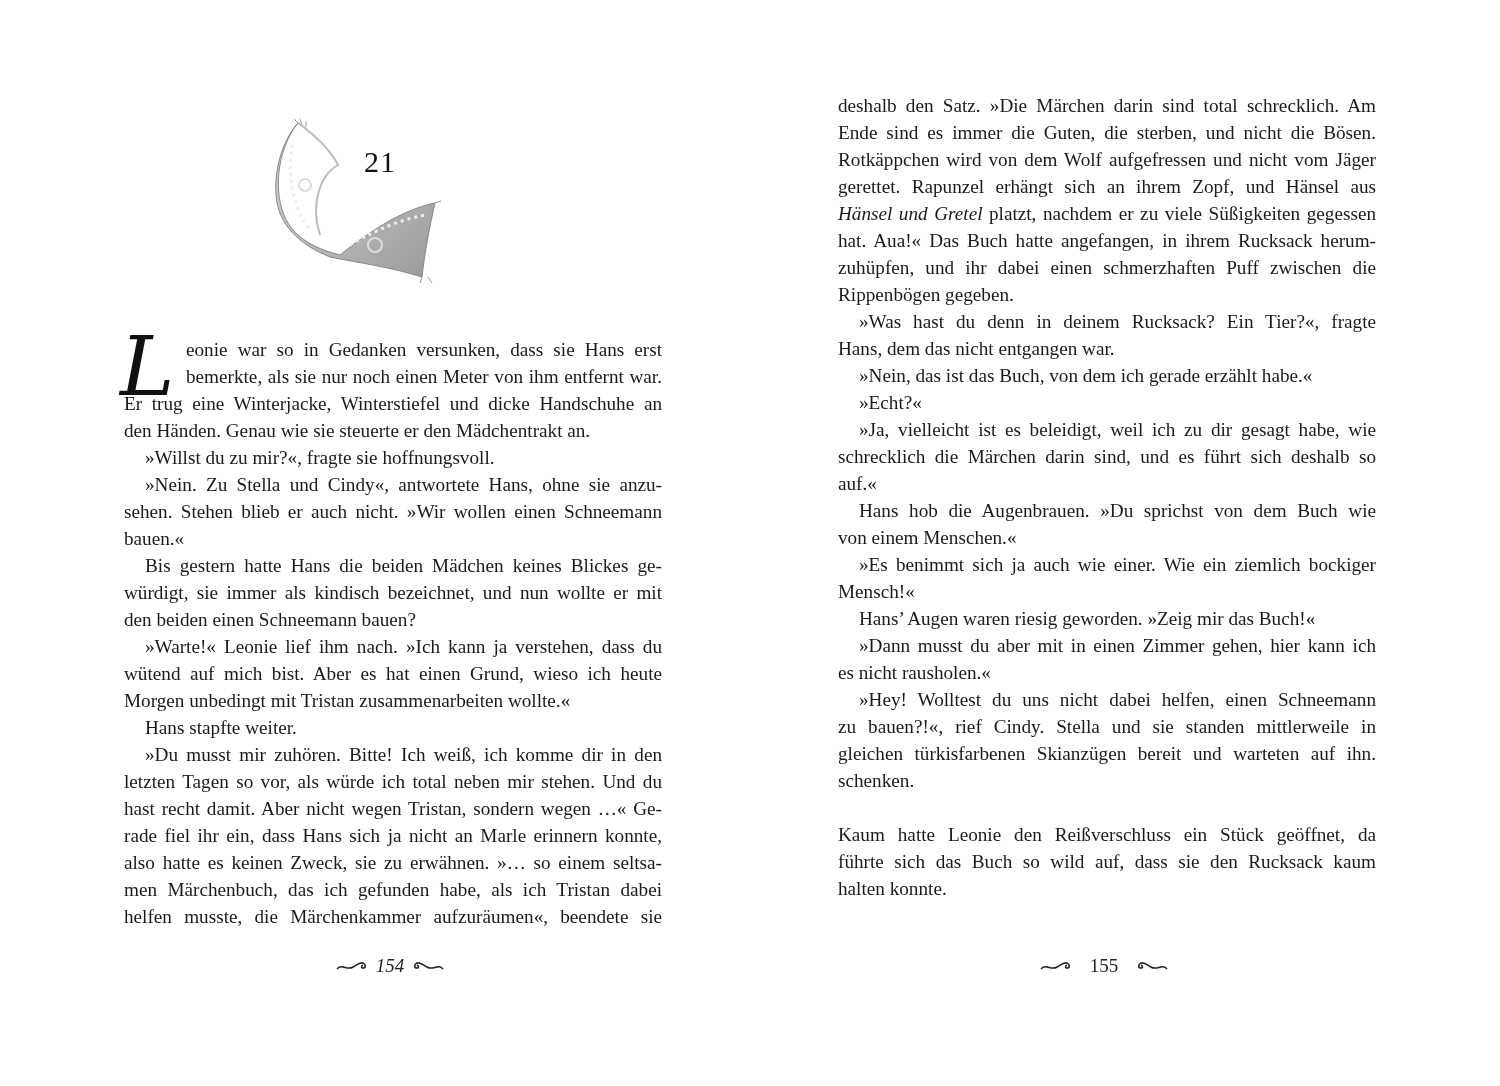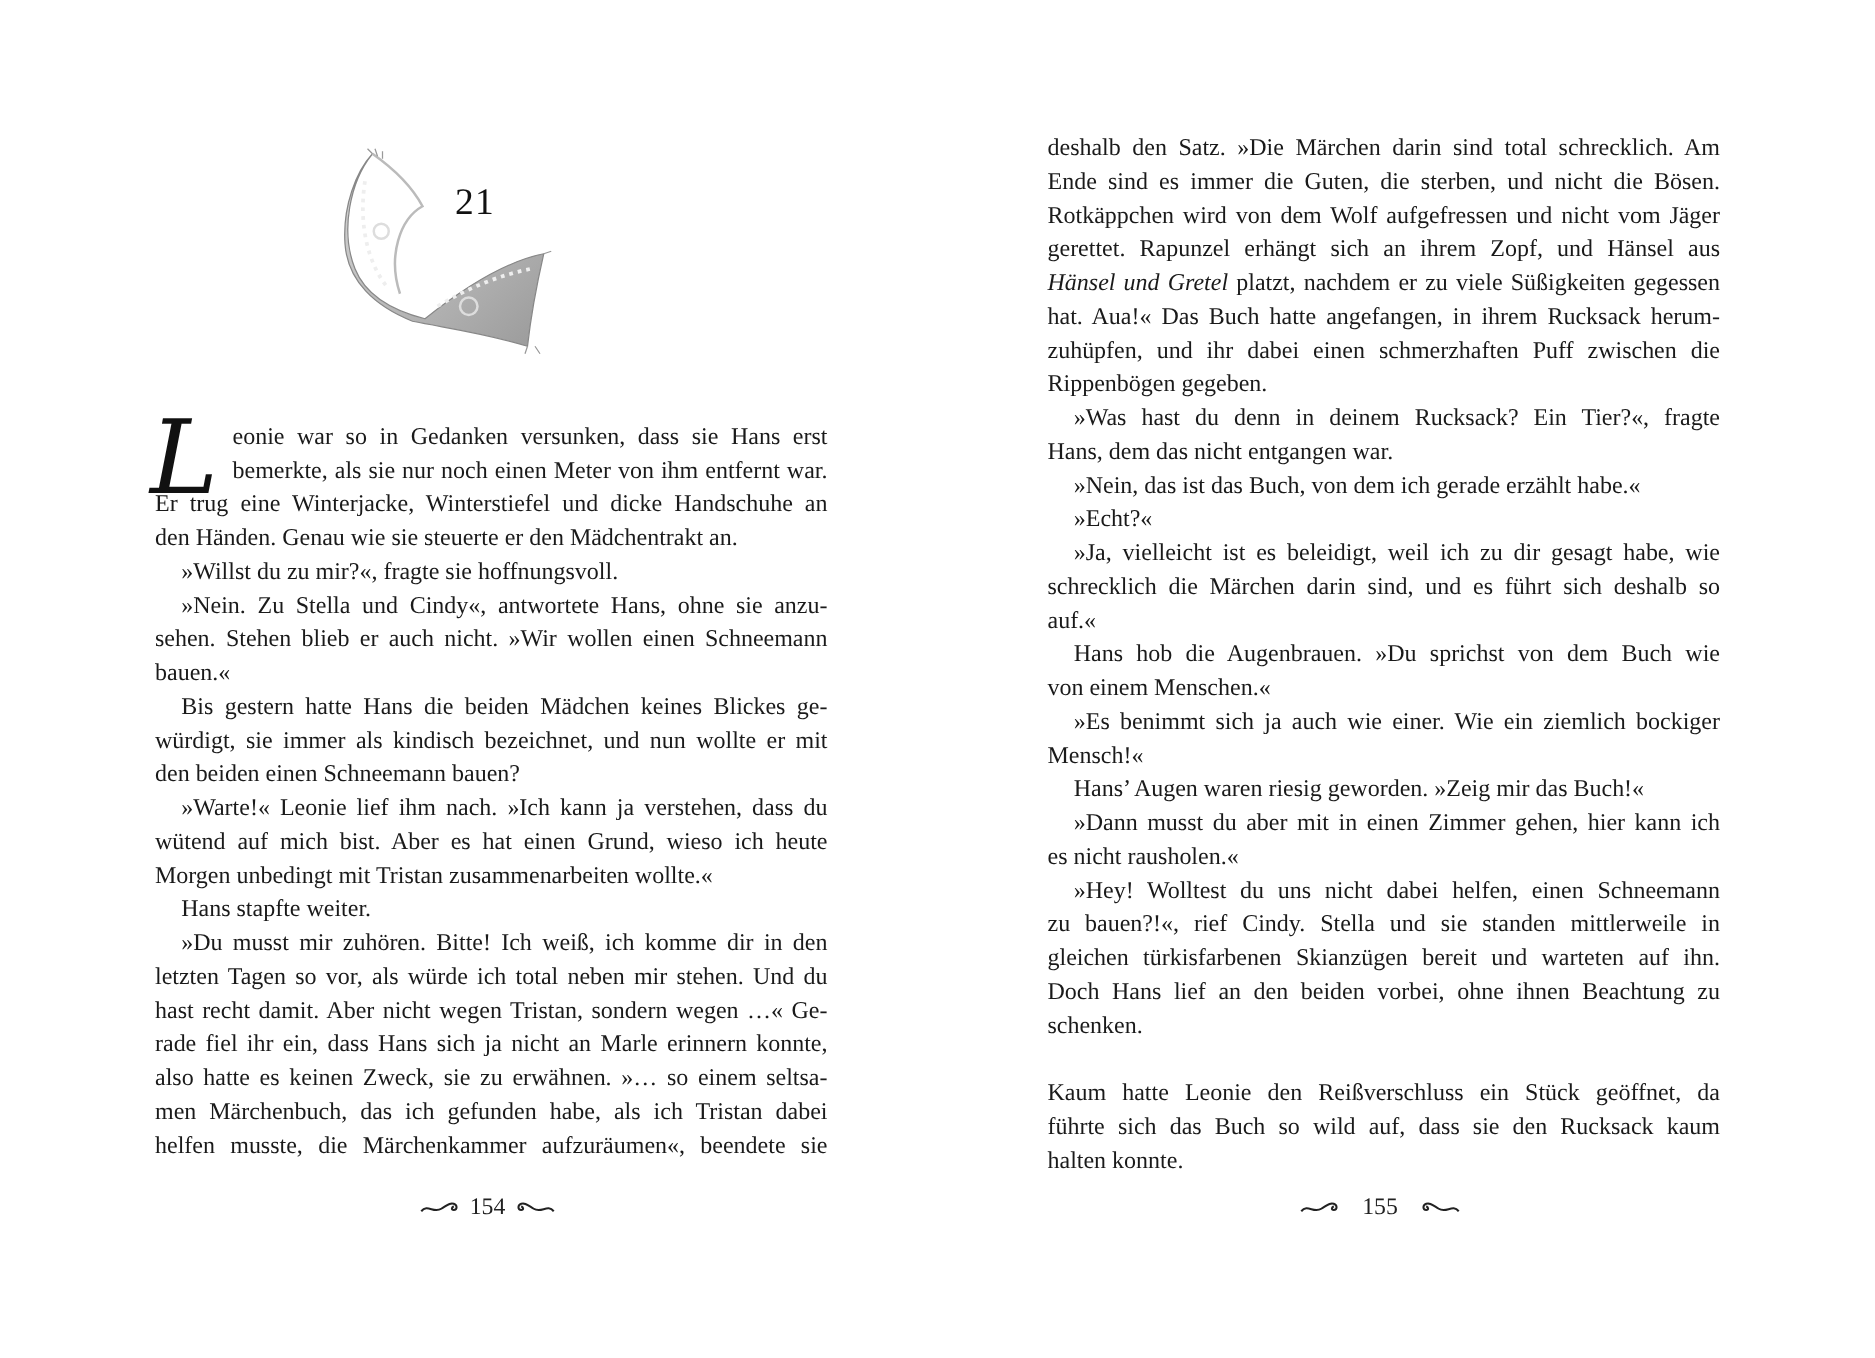--- a/index.html
+++ b/index.html
@@ -20,40 +20,40 @@
       position: absolute; left: 94px; top: 30px;
       font-size: 30px; letter-spacing: 1px; color: #111;
     }
 
     .text-block {
       position: absolute; width: 538px;
       font-size: 19.2px; line-height: 27px;
       text-align: justify;
     }
     .page-left .text-block { left: 124px; top: 336px; }
-    .page-right .text-block { left: 88px; top: 105px; font-family: Liberation Serif, serif; }
+    .page-right .text-block { left: 88px; top: 92px; font-family: Liberation Serif, serif; }
 
     .line { display: block; height: 27px; white-space: nowrap; text-align: justify; text-align-last: justify; }
     .line.last { text-align-last: left; }
     .indent { padding-left: 21px; }
     .dropcap-line { padding-left: 62px; }
     .dropcap {
       position: absolute; left: -4px; top: -10px;
       font-family: "DejaVu Serif", serif; font-style: italic;
       font-size: 82px; line-height: 82px; color: #111;
     }
     .gap { display: block; height: 27px; }
     em { font-style: italic; }
 
     .folio {
       position: absolute; top: 955px; width: 160px; left: 50%; margin-left: -80px;
       text-align: center; font-size: 19px; color: #222;
       display: flex; align-items: center; justify-content: center; gap: 6px;
     }
-    .page-left .folio { left: 390px; margin-left: -80px; width: 160px; }
+    .page-left .folio { left: 390px; margin-left: -80px; width: 160px; font-style: italic; }
     .page-right .folio { left: 354px; margin-left: -80px; width: 160px; gap: 16px; }
     .orn { display: inline-block; width: 34px; height: 14px; }
   </style>
 </head>
 <body>
 
 <div class="page page-left">
   <div class="chapter-head">
     <svg width="175" height="175" viewBox="0 0 175 175">
       <defs>
@@ -130,21 +130,20 @@
       <span class="line indent">Hans hob die Augenbrauen. »Du sprichst von dem Buch wie</span>
       <span class="line last">von einem Menschen.«</span>
       <span class="line indent">»Es benimmt sich ja auch wie einer. Wie ein ziemlich bockiger</span>
       <span class="line last">Mensch!«</span>
       <span class="line indent last">Hans’ Augen waren riesig geworden. »Zeig mir das Buch!«</span>
       <span class="line indent">»Dann musst du aber mit in einen Zimmer gehen, hier kann ich</span>
       <span class="line last">es nicht rausholen.«</span>
       <span class="line indent">»Hey! Wolltest du uns nicht dabei helfen, einen Schneemann</span>
       <span class="line">zu bauen?!«, rief Cindy. Stella und sie standen mittlerweile in</span>
       <span class="line">gleichen türkisfarbenen Skianzügen bereit und warteten auf ihn.</span>
-      <span class="line">Doch Hans lief an den beiden vorbei, ohne ihnen Beachtung zu</span>
       <span class="line last">schenken.</span>
       <span class="gap"></span>
       <span class="line">Kaum hatte Leonie den Reißverschluss ein Stück geöffnet, da</span>
       <span class="line">führte sich das Buch so wild auf, dass sie den Rucksack kaum</span>
       <span class="line last">halten konnte.</span>
     </div>
 
   <div class="folio">
     <svg class="orn" viewBox="0 0 34 14">
         <path d="M1 10 C6 4, 11 12, 17 8 C22 5, 24 3, 27 4 C30 5, 30 9, 27 9 C25 9, 25 7, 27 6" fill="none" stroke="#222" stroke-width="1.6"></path>

